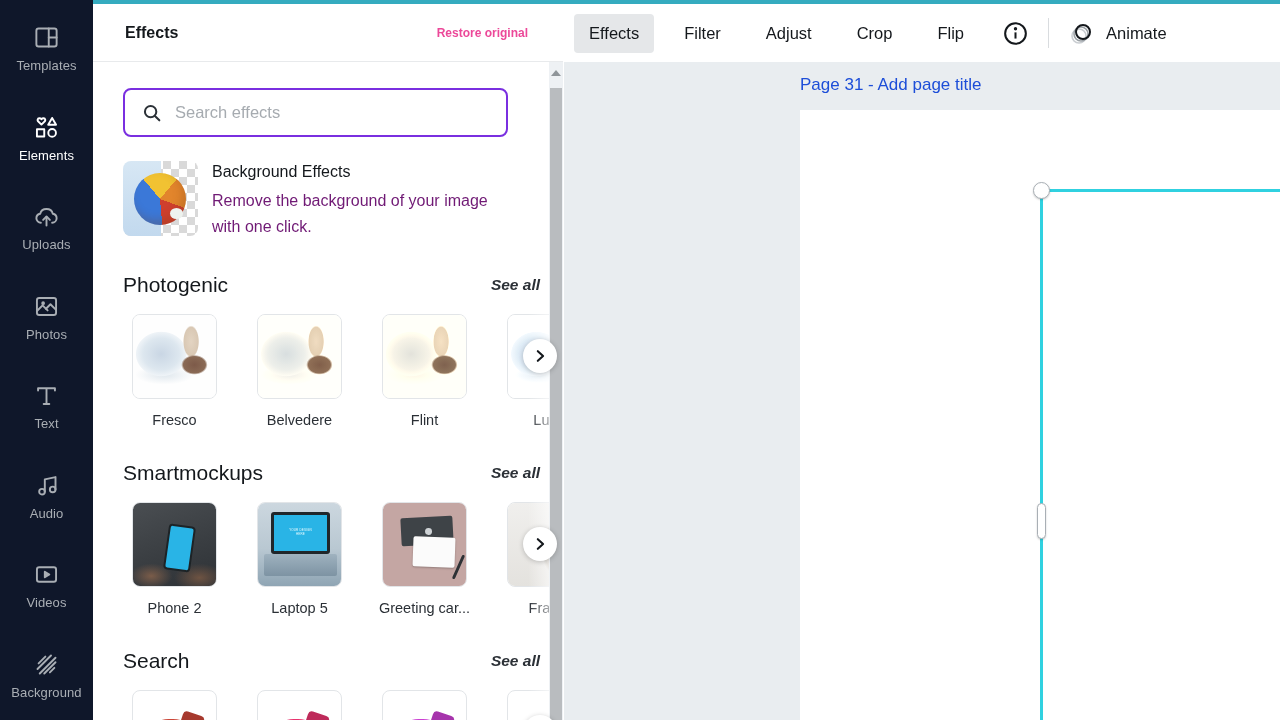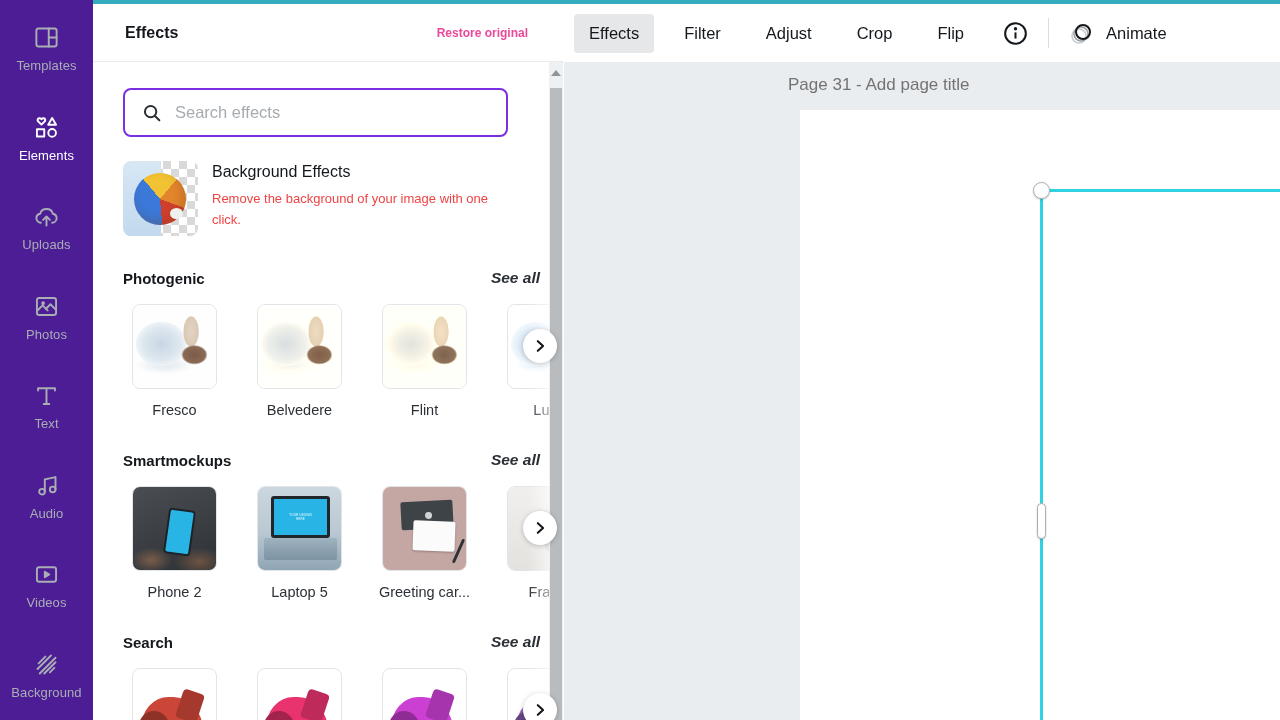--- a/index.html
+++ b/index.html
@@ -6,21 +6,21 @@
   html,body { width:1280px; height:720px; overflow:hidden; background:#fff;
               font-family:"Liberation Sans", sans-serif; }
   .stage { position:relative; width:1280px; height:720px; overflow:hidden; }
 
   
   .topbar { position:absolute; left:93px; right:0; top:0; height:4px;
             background:linear-gradient(to right,#2ba6bc,#43b6c8); }
 
   
   .sidebar { position:absolute; left:0; top:0; width:93px; height:720px;
-             background:#4c1d95; display:flex; flex-direction:column; padding-top:4px; overflow:hidden; }
+             background:#0f172a; display:flex; flex-direction:column; padding-top:4px; overflow:hidden; }
   .side-item { height:94px; display:flex; flex-direction:column; align-items:center;
                justify-content:center; gap:7px; color:#a9aeb4; cursor:pointer; }
   .side-item.active { color:#ffffff; }
   .side-item svg { width:27px; height:27px; stroke:currentColor; fill:none; stroke-width:1.7;
                    stroke-linecap:round; stroke-linejoin:round; }
   .side-label { font-size:13px; letter-spacing:.1px; }
 
   
   .panel { position:absolute; left:93px; top:4px; width:470px; height:716px; background:#fff;
            border-right:1px solid #ecee f0; }
@@ -47,25 +47,25 @@
   .ball-sky { position:absolute; left:0; top:0; width:50%; height:100%;
               background:linear-gradient(180deg,#d7e7f4,#c2d9ee); }
   .ball { position:absolute; left:11px; top:12px; width:52px; height:52px; border-radius:50%;
           background:conic-gradient(from 215deg,
             #3b78d8 0deg 105deg, #f1c232 105deg 185deg, #e2852c 185deg 255deg,
             #cf3f2e 255deg 320deg, #3b78d8 320deg 360deg);
           box-shadow:inset -4px -5px 8px rgba(120,60,20,.25); }
   .ball::after { content:""; position:absolute; right:3px; bottom:6px; width:13px; height:11px;
                  border-radius:50%; background:#eef2ee; }
   .bgr-title { font-size:16px; color:#14181c; margin:2px 0 7px; }
-  .bgr-desc { font-size:13px; color:#ef4444; line-height:1.62; width:295px; }
+  .bgr-desc { font-size:16px; color:#701a75; line-height:1.62; width:295px; }
 
   .section-head { margin:33px 30px 0 30px; width:417px; display:flex; align-items:center;
                   justify-content:space-between; }
-  .section-title { font-size:15px; font-weight:700; color:#14181c; }
+  .section-title { font-size:21px; font-weight:400; color:#14181c; }
   .see-all { font-size:15.5px; font-weight:600; color:#2b3036; cursor:pointer;font-style:italic; }
 
   .thumb-row { position:relative; margin:17px 0 0 30px; width:447px; display:flex; gap:22px; }
   .thumb-item { width:103px; flex:none; display:flex; flex-direction:column; align-items:center; cursor:pointer; }
   .thumb { width:85px; height:85px; border:1px solid #e2e5e8; border-radius:8px; overflow:hidden;
            position:relative; background:#fff; }
   .thumb-label { margin-top:13px; font-size:14.5px; color:#2b3036; white-space:nowrap; }
 
   
   .photo-art { position:absolute; inset:0;
@@ -144,21 +144,21 @@
   .icon-btn { width:34px; height:34px; display:flex; align-items:center; justify-content:center;
               cursor:pointer; background:none; border:none; margin-left:4px; }
   .icon-btn svg { width:27px; height:27px; }
   .tb-divider { width:1px; height:30px; background:#d9dcdf; margin:0 18px 0 16px; }
   .animate-group { display:flex; align-items:center; gap:11px; cursor:pointer; }
   .animate-group svg { width:28px; height:28px; }
   .animate-label { font-size:16.5px; color:#14181c; }
 
   
   .canvas { position:absolute; left:564px; right:0; top:62px; bottom:0; background:#e9edf0; overflow:hidden; }
-  .page-label { position:absolute; left:224px; top:13px; font-size:17px; color:#737373; cursor:text; }
+  .page-label { position:absolute; left:236px; top:13px; font-size:17px; color:#1d4ed8; cursor:text; }
   .page { position:absolute; left:236px; top:48px; width:730px; height:720px; background:#ffffff; }
   .sel-v { position:absolute; left:476px; top:127px; width:3px; height:593px; }
   .sel-h { position:absolute; left:476px; top:127px; width:290px; height:3px; }
   .handle-corner { position:absolute; left:469px; top:120px; width:17px; height:17px; border-radius:50%;
     background:#fff; border:1px solid #a9afb5; box-shadow:0 1px 2px rgba(0,0,0,.2); cursor:nwse-resize; }
   .handle-side { position:absolute; left:473px; top:441px; width:9px; height:36px; border-radius:5px;
     background:#fff; border:1px solid #a9afb5; box-shadow:0 1px 2px rgba(0,0,0,.2); cursor:ew-resize; }
 </style>
 </head>
 <body>

